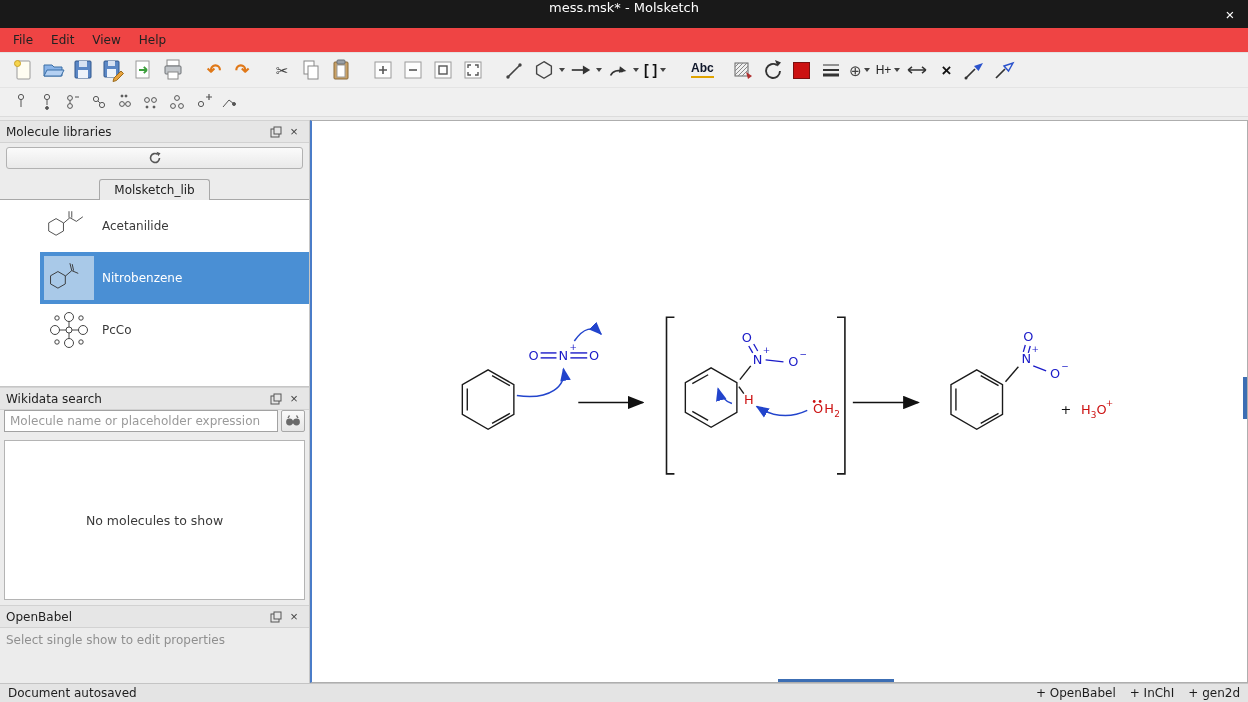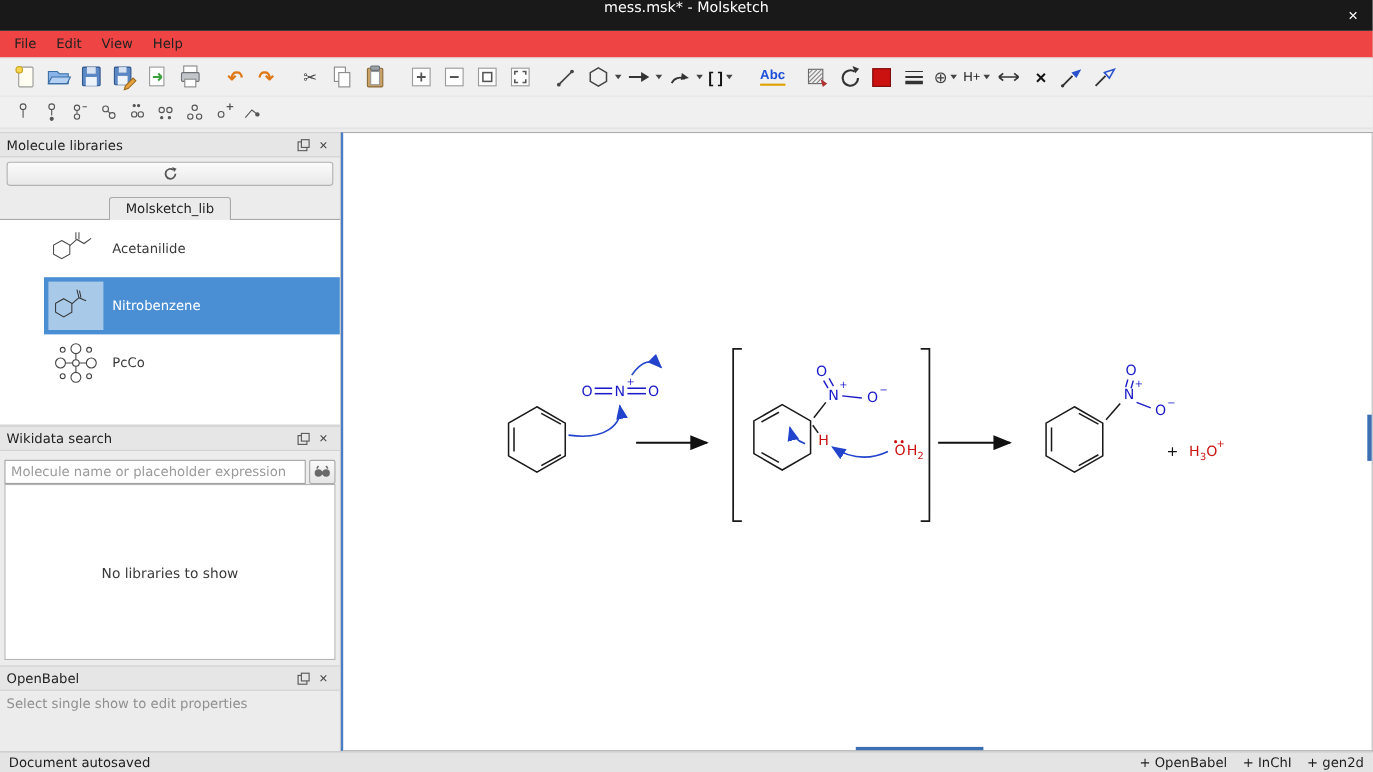--- a/index.html
+++ b/index.html
@@ -16,39 +16,39 @@
   .toolbar1{height:34px;border-bottom:1px solid #e4e4e4;}
   .toolbar2{height:28px;border-bottom:1px solid #dcdcdc;}
   .tgroup{display:flex;align-items:center;}
   .sep{width:12px;flex:0 0 auto;}
   .tbtn{min-width:26px;height:26px;display:flex;align-items:center;justify-content:center;border:none;background:transparent;padding:0 1px;margin:0 1px;}
   .tbtn2{min-width:22px;height:22px;}
   .glyph{font-size:15px;color:#444;line-height:1;}
   .glyph.orange{color:#e07818;font-size:17px;font-weight:bold;}
   .glyph.bold{font-weight:bold;color:#111;font-size:17px;}
   .glyph.small{font-size:12px;color:#222;}
-  .texttool{font-size:12px;font-weight:bold;color:#1d4ed8;border-bottom:2px solid #e0a400;line-height:1.1;margin-left:20px;}
+  .texttool{font-size:12px;font-weight:bold;color:#0f172a;border-bottom:2px solid #e0a400;line-height:1.1;margin-left:20px;}
   .caret{width:0;height:0;border-left:3.5px solid transparent;border-right:3.5px solid transparent;border-top:4px solid #444;margin-left:3px;}
   .swatch{width:15px;height:15px;border:1px solid #7a1010;}
   
   .main{flex:1;display:flex;min-height:0;background:#ececec;padding-top:3px;}
   .sidebar{width:309px;flex:0 0 auto;display:flex;flex-direction:column;background:#ececec;border-right:1px solid #c6c6c6;}
   .panel-header{height:21px;flex:0 0 auto;background:#e6e6e6;display:flex;align-items:center;padding:0 6px;border-top:1px solid #d2d2d2;border-bottom:1px solid #d2d2d2;color:#222;}
   .panel-header .spacer{flex:1;}
   .hbtn{width:18px;height:17px;display:flex;align-items:center;justify-content:center;border:none;background:transparent;padding:0;color:#444;font-size:13px;}
   .refresh-btn{margin:4px 6px;height:22px;flex:0 0 auto;border:1px solid #b2b2b2;border-radius:3px;background:linear-gradient(#fbfbfb,#e9e9e9);display:flex;align-items:center;justify-content:center;}
   .tabbar{height:26px;flex:0 0 auto;display:flex;justify-content:center;align-items:flex-end;border-bottom:1px solid #a8a8a8;padding-bottom:0;}
   .tab{padding:3px 14px 3px;background:#ebebeb;border:1px solid #a8a8a8;border-bottom:none;border-radius:3px 3px 0 0;margin-bottom:-1px;color:#222;}
   .lib-list{height:186px;flex:0 0 auto;background:#fff;overflow:hidden;border-bottom:1px solid #c6c6c6;padding-left:40px;}
   .lib-item{height:52px;display:flex;align-items:center;gap:8px;padding:0 4px;color:#3a3a3a;}
   .lib-item.alt{background:#ededf3;margin-top:39px;}
   .lib-item.selected{background:#4a8fd4;color:#fff;}
   .thumb{width:50px;height:44px;display:flex;align-items:center;justify-content:center;flex:0 0 auto;}
   .lib-item.selected .thumb{background:#a9c9e8;}
-  .search-row{height:30px;flex:0 0 auto;display:flex;align-items:flex-end;gap:3px;padding:0 4px;}
+  .search-row{height:30px;flex:0 0 auto;display:flex;align-items:flex-start;gap:3px;padding:0 4px;}
   .search-input{flex:1;height:20px;border:1px solid #a2a2a2;background:#fff;font-family:inherit;font-size:12px;padding:0 5px;color:#222;}
   .search-input::placeholder{color:#9a9a9a;}
   .search-btn{width:24px;height:22px;border:1px solid #a8a8a8;border-radius:2px;background:linear-gradient(#fafafa,#e6e6e6);display:flex;align-items:center;justify-content:center;padding:0;}
   .results{height:158px;flex:0 0 auto;margin:0 4px 5px;background:#fff;border:1px solid #b4b4b4;display:flex;align-items:center;justify-content:center;color:#3a3a3a;font-size:12.5px;}
   .prop-hint{padding:5px 6px;color:#8f8f8f;flex:0 0 auto;}
   .sidebar-fill{flex:1;}
   
   .canvas{flex:1;position:relative;background:#fff;border:1px solid #aeaeae;border-left:2px solid #4a7cc8;min-width:0;}
   .scene{width:100%;height:100%;display:block;}
   .vthumb{position:absolute;right:0;top:256px;width:4px;height:42px;background:#3c6eb4;}
@@ -443,21 +443,21 @@
             <svg width="16" height="12" viewBox="0 0 16 12">
               <circle cx="4.5" cy="7" r="3.4" fill="#6a6a6a"></circle>
               <circle cx="11.5" cy="7" r="3.4" fill="#6a6a6a"></circle>
               <rect x="6.5" y="5.5" width="3" height="3" fill="#6a6a6a"></rect>
               <path d="M3 3l1.5-2.5M13 3l-1.5-2.5" stroke="#6a6a6a" stroke-width="1.4"></path>
             </svg>
           </button>
       </div>
 
       <div class="results">
-        <span>No libraries to show</span>
+        <span>No molecules to show</span>
       </div>
 
       <div class="panel-header">
         <span>OpenBabel</span>
         <span class="spacer"></span>
         <button class="hbtn">
             <svg width="12" height="12" viewBox="0 0 12 12">
               <rect x="1" y="3" width="8" height="8" fill="none" stroke="#555"></rect>
               <rect x="4" y="1" width="7" height="7" fill="#e6e6e6" stroke="#555"></rect>
             </svg>

